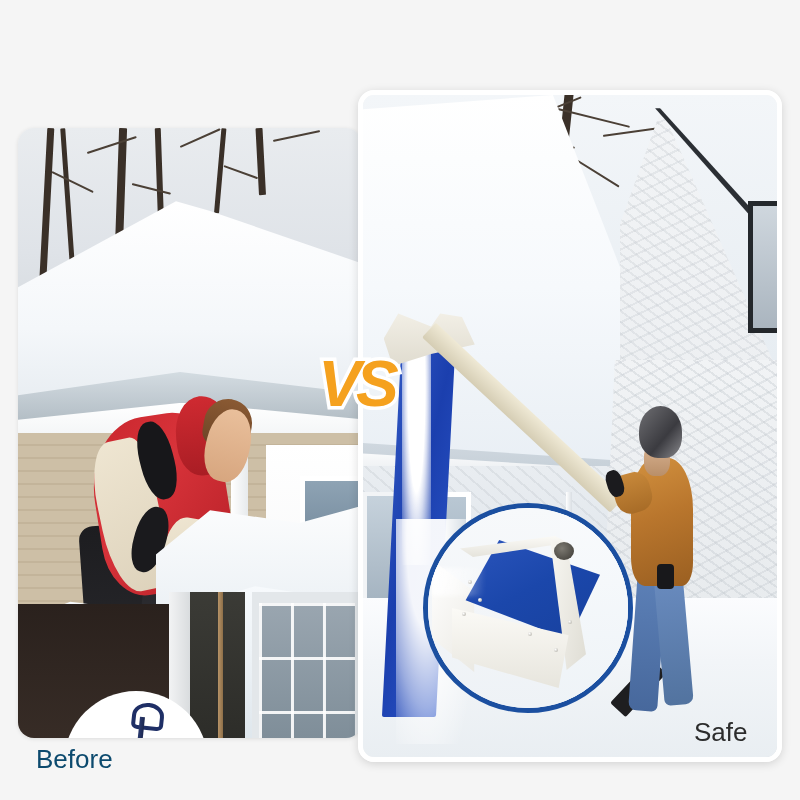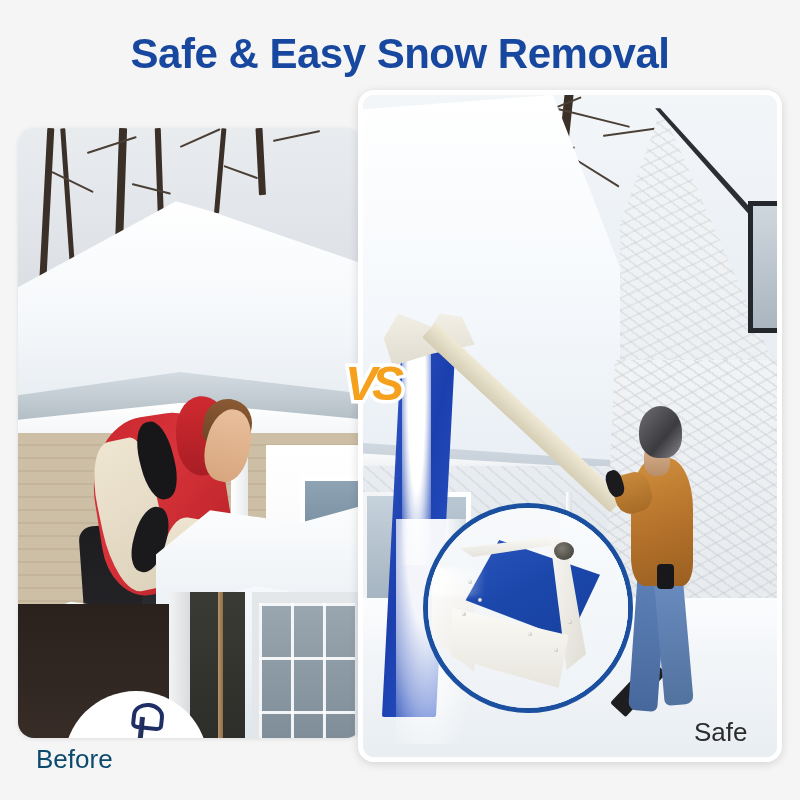--- a/index.html
+++ b/index.html
@@ -521,30 +521,29 @@
   .vs-badge {
     position: absolute;
     left: 310px;
     top: 338px;
     width: 92px;
     height: 92px;
     z-index: 10;
     display: flex;
     align-items: center;
     justify-content: center;
-    font-size: 48px;
+    font-size: 64px;
     font-weight: 700;
     font-style: italic;
     letter-spacing: -5px;
     color: #f5a11e;
     line-height: 1;
     -webkit-text-stroke: 7px #ffffff;
     paint-order: stroke fill;
     text-shadow: 0 0 0 #ffffff;
-    margin-left: 16px;
   }
 
   
   .label-before {
     position: absolute;
     left: 36px;
     top: 742px;
     font-size: 26px;
     font-weight: 400;
     color: #0c4a6e;
@@ -559,21 +558,20 @@
     color: #2c2c2c;
     line-height: 34px;
     z-index: 8;
   }
 </style>
 </head>
 <body>
 
 <div class="canvas">
 
-  <div class="title">Safe &amp; Easy Snow Removal</div>
 
   <div class="panel panel-before">
     <div class="photo">
       <div class="bf-sky"></div>
 
       <div class="bf-tree" style="left:6%;  top:0;   width:7px;  height:26%; transform:rotate(3deg);"></div>
       <div class="bf-tree" style="left:16%; top:0;   width:5px;  height:30%; transform:rotate(-4deg);"></div>
       <div class="bf-tree" style="left:28%; top:0;   width:8px;  height:24%; transform:rotate(2deg);"></div>
       <div class="bf-tree" style="left:41%; top:0;   width:6px;  height:20%; transform:rotate(-2deg);"></div>
       <div class="bf-tree" style="left:57%; top:0;   width:5px;  height:14%; transform:rotate(5deg);"></div>

